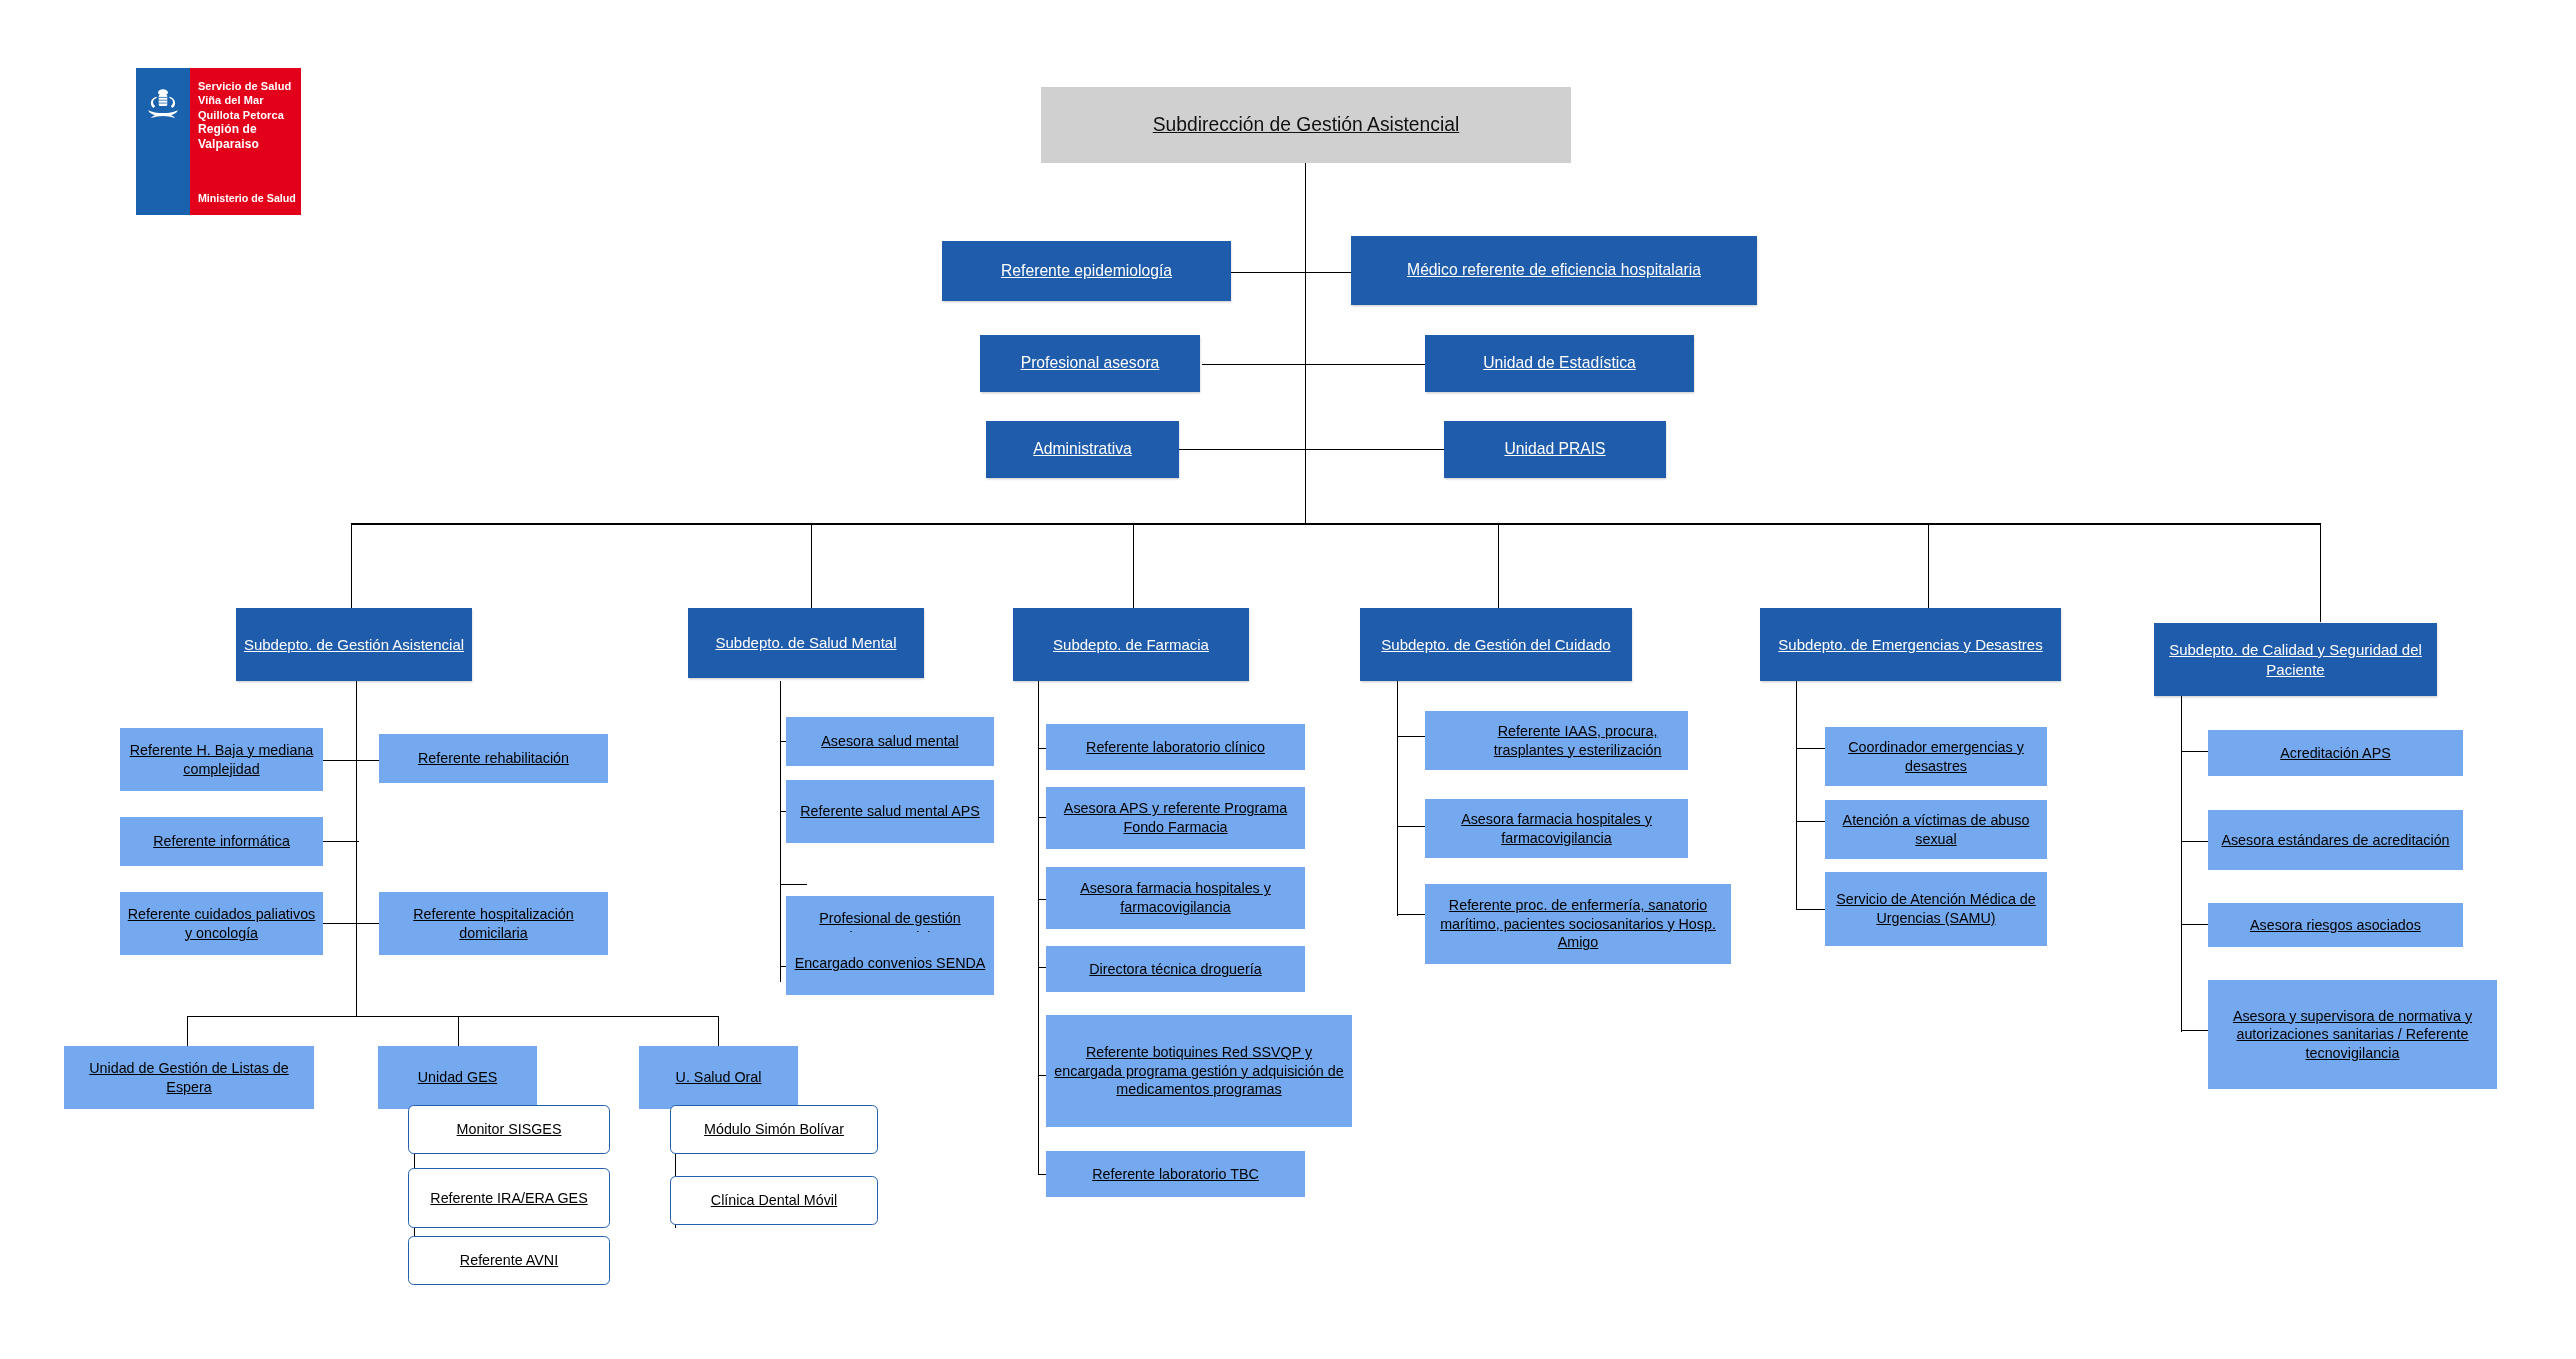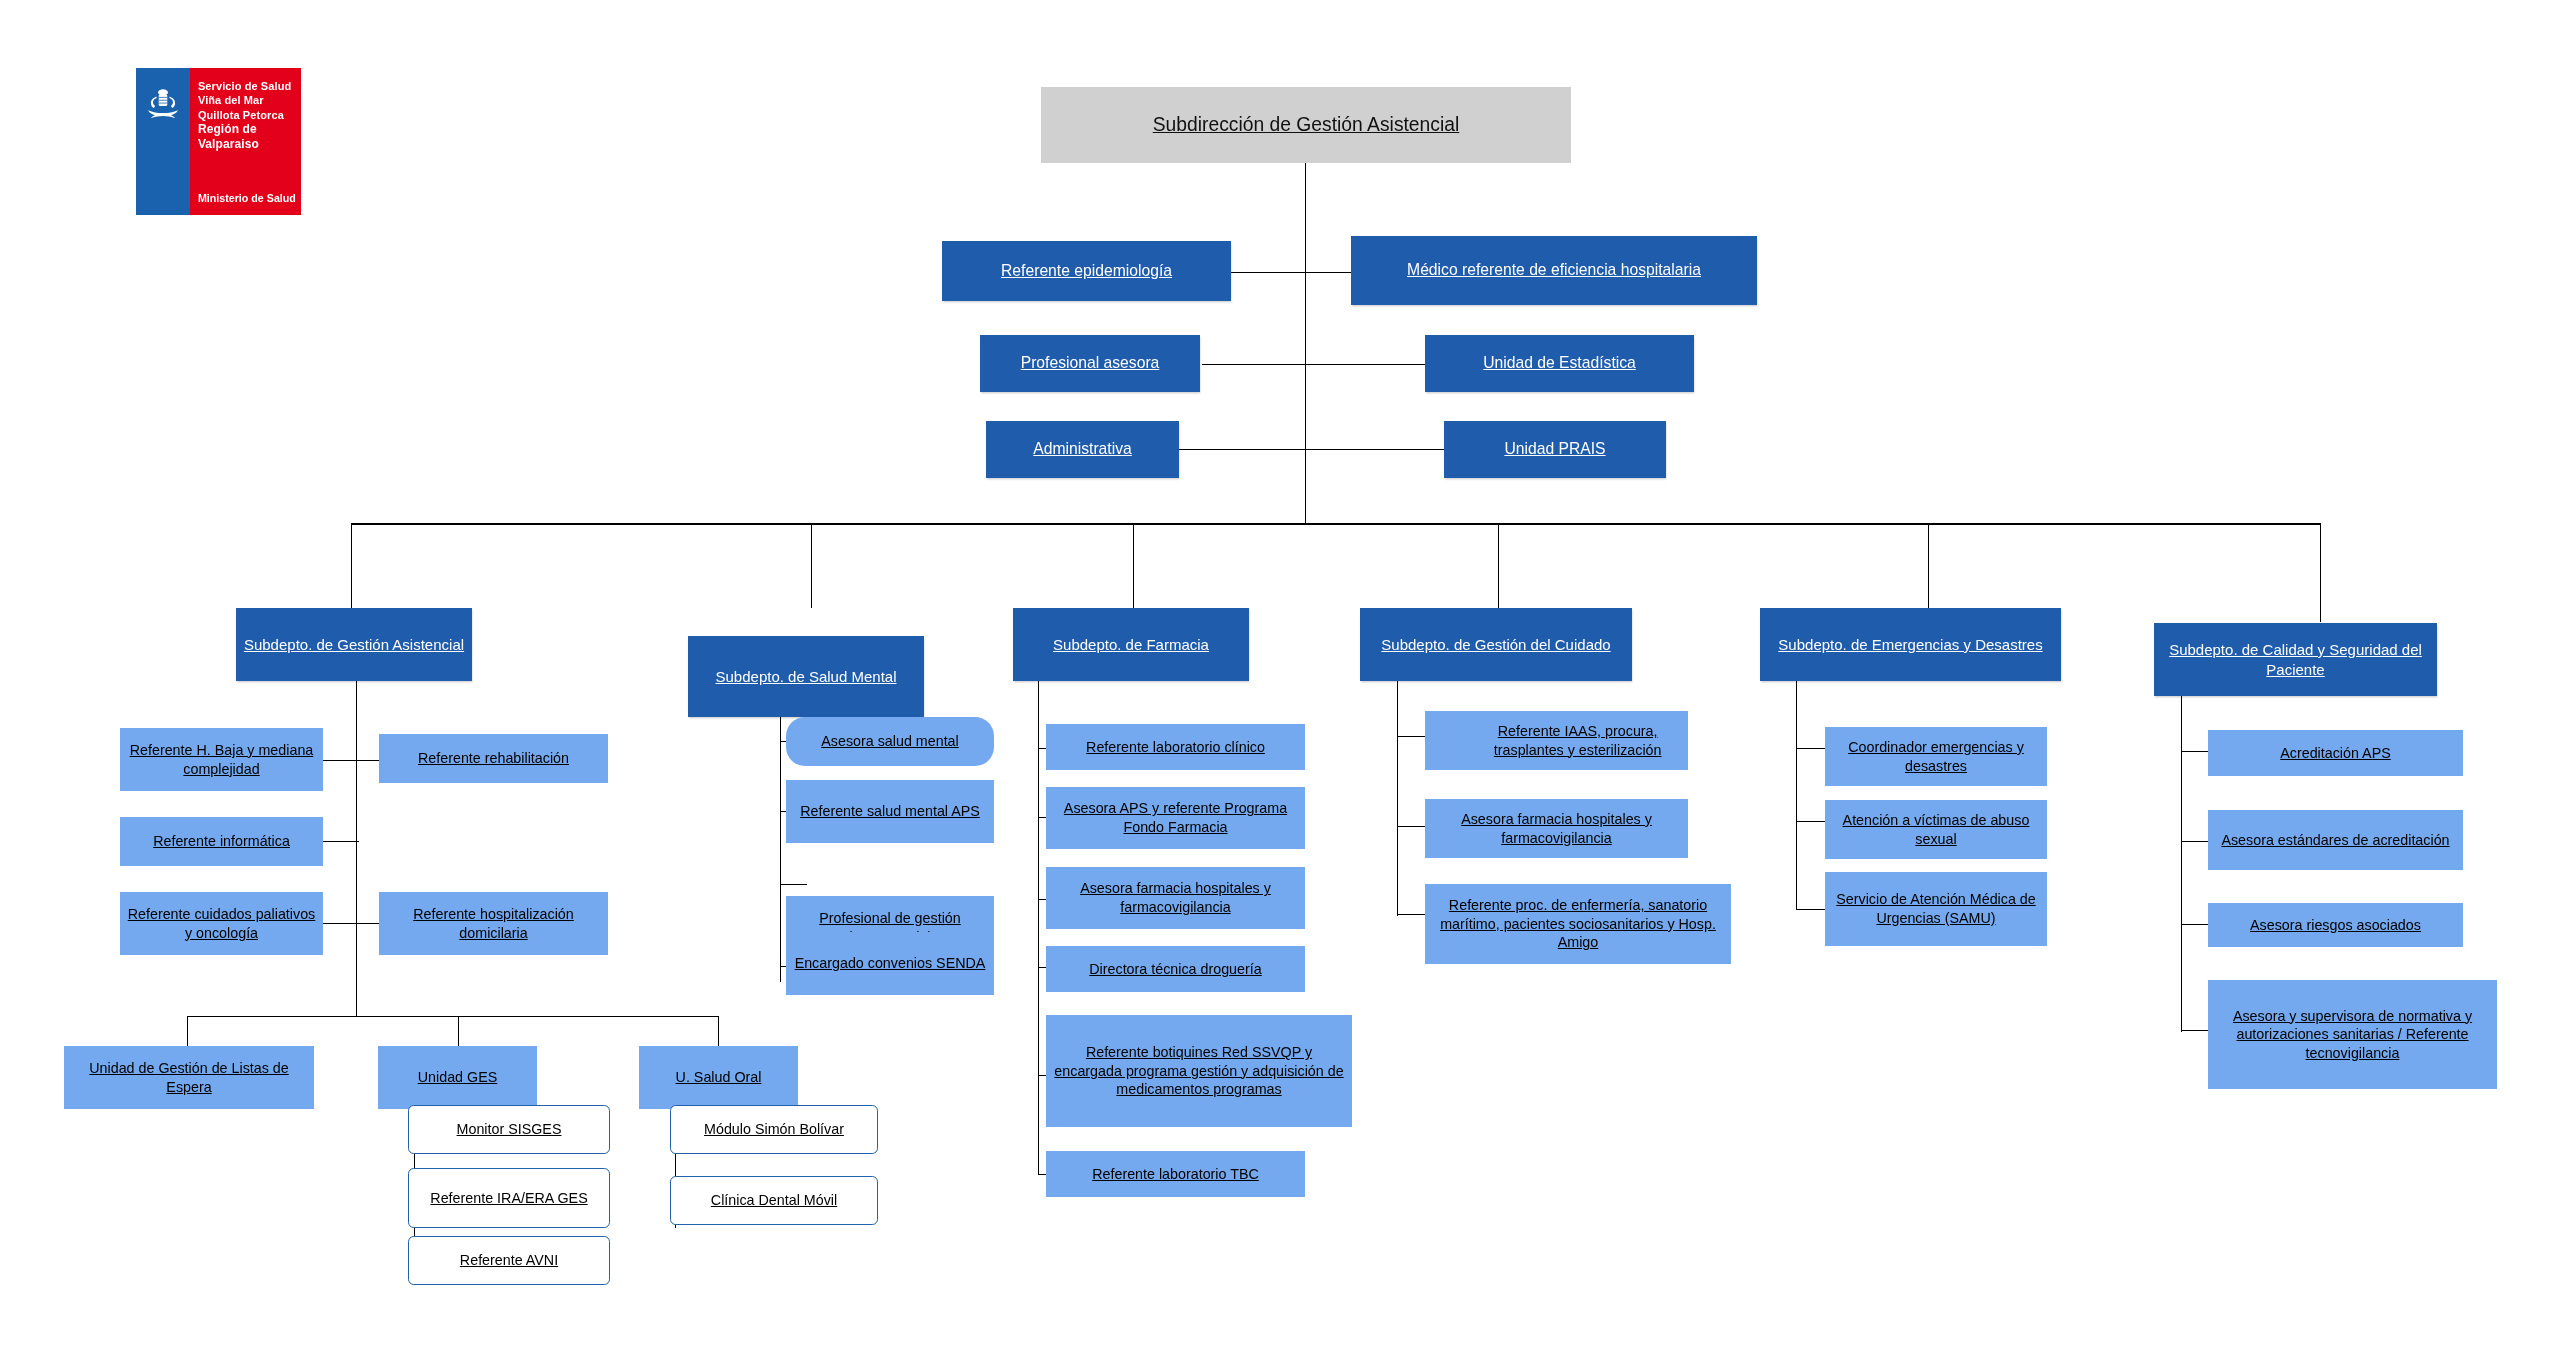--- a/index.html
+++ b/index.html
@@ -134,21 +134,21 @@
 
 <div class="node dark" style="left:942px;top:241px;width:289px;height:60px;">Referente epidemiología</div>
 <div class="node dark" style="left:980px;top:335px;width:220px;height:57px;">Profesional asesora</div>
 <div class="node dark" style="left:986px;top:421px;width:193px;height:57px;">Administrativa</div>
 
 <div class="node dark" style="left:1351px;top:236px;width:406px;height:69px;">Médico referente de eficiencia hospitalaria</div>
 <div class="node dark" style="left:1425px;top:335px;width:269px;height:57px;">Unidad de Estadística</div>
 <div class="node dark" style="left:1444px;top:421px;width:222px;height:57px;">Unidad PRAIS</div>
 
 <div class="node dept" style="left:236px;top:608px;width:236px;height:73px;">Subdepto. de Gestión Asistencial</div>
-<div class="node dept" style="left:688px;top:608px;width:236px;height:81px;margin-top:28px;">Subdepto. de Salud Mental</div>
+<div class="node dept" style="left:688px;top:608px;width:236px;height:70px;">Subdepto. de Salud Mental</div>
 <div class="node dept" style="left:1013px;top:608px;width:236px;height:73px;">Subdepto. de Farmacia</div>
 <div class="node dept" style="left:1360px;top:608px;width:272px;height:73px;">Subdepto. de Gestión del Cuidado</div>
 <div class="node dept" style="left:1760px;top:608px;width:301px;height:73px;">Subdepto. de Emergencias y Desastres</div>
 <div class="node dept" style="left:2154px;top:623px;width:283px;height:73px;">Subdepto. de Calidad y Seguridad del Paciente</div>
 
 <div class="node light" style="left:120px;top:728px;width:203px;height:63px;">Referente H. Baja y mediana complejidad</div>
 <div class="node light" style="left:120px;top:817px;width:203px;height:49px;">Referente informática</div>
 <div class="node light" style="left:120px;top:892px;width:203px;height:63px;">Referente cuidados paliativos y oncología</div>
 
 <div class="node light" style="left:379px;top:734px;width:229px;height:49px;">Referente rehabilitación</div>
@@ -158,21 +158,21 @@
 <div class="node light" style="left:378px;top:1046px;width:159px;height:63px;">Unidad GES</div>
 <div class="node light" style="left:639px;top:1046px;width:159px;height:63px;">U. Salud Oral</div>
 
 <div class="node outline" style="left:408px;top:1105px;width:202px;height:49px;">Monitor SISGES</div>
 <div class="node outline" style="left:408px;top:1168px;width:202px;height:60px;">Referente IRA/ERA GES</div>
 <div class="node outline" style="left:408px;top:1236px;width:202px;height:49px;">Referente AVNI</div>
 
 <div class="node outline" style="left:670px;top:1105px;width:208px;height:49px;">Módulo Simón Bolívar</div>
 <div class="node outline" style="left:670px;top:1176px;width:208px;height:49px;">Clínica Dental Móvil</div>
 
-<div class="node light" style="left:786px;top:717px;width:208px;height:49px;border-radius:19px;">Asesora salud mental</div>
+<div class="node light" style="left:786px;top:717px;width:208px;height:49px;">Asesora salud mental</div>
 <div class="node light" style="left:786px;top:780px;width:208px;height:63px;">Referente salud mental APS</div>
 <div class="node light" style="left:786px;top:896px;width:208px;height:63px;">Profesional de gestión intersectorial</div>
 <div class="node light" style="left:786px;top:932px;width:208px;height:63px;">Encargado convenios SENDA</div>
 
 <div class="node light" style="left:1046px;top:724px;width:259px;height:46px;">Referente laboratorio clínico</div>
 <div class="node light" style="left:1046px;top:787px;width:259px;height:62px;">Asesora APS y referente Programa Fondo Farmacia</div>
 <div class="node light" style="left:1046px;top:867px;width:259px;height:62px;">Asesora farmacia hospitales y farmacovigilancia</div>
 <div class="node light" style="left:1046px;top:946px;width:259px;height:46px;">Directora técnica droguería</div>
 <div class="node light" style="left:1046px;top:1015px;width:306px;height:112px;">Referente botiquines Red SSVQP y encargada programa gestión y adquisición de medicamentos programas</div>
 <div class="node light" style="left:1046px;top:1151px;width:259px;height:46px;">Referente laboratorio TBC</div>

